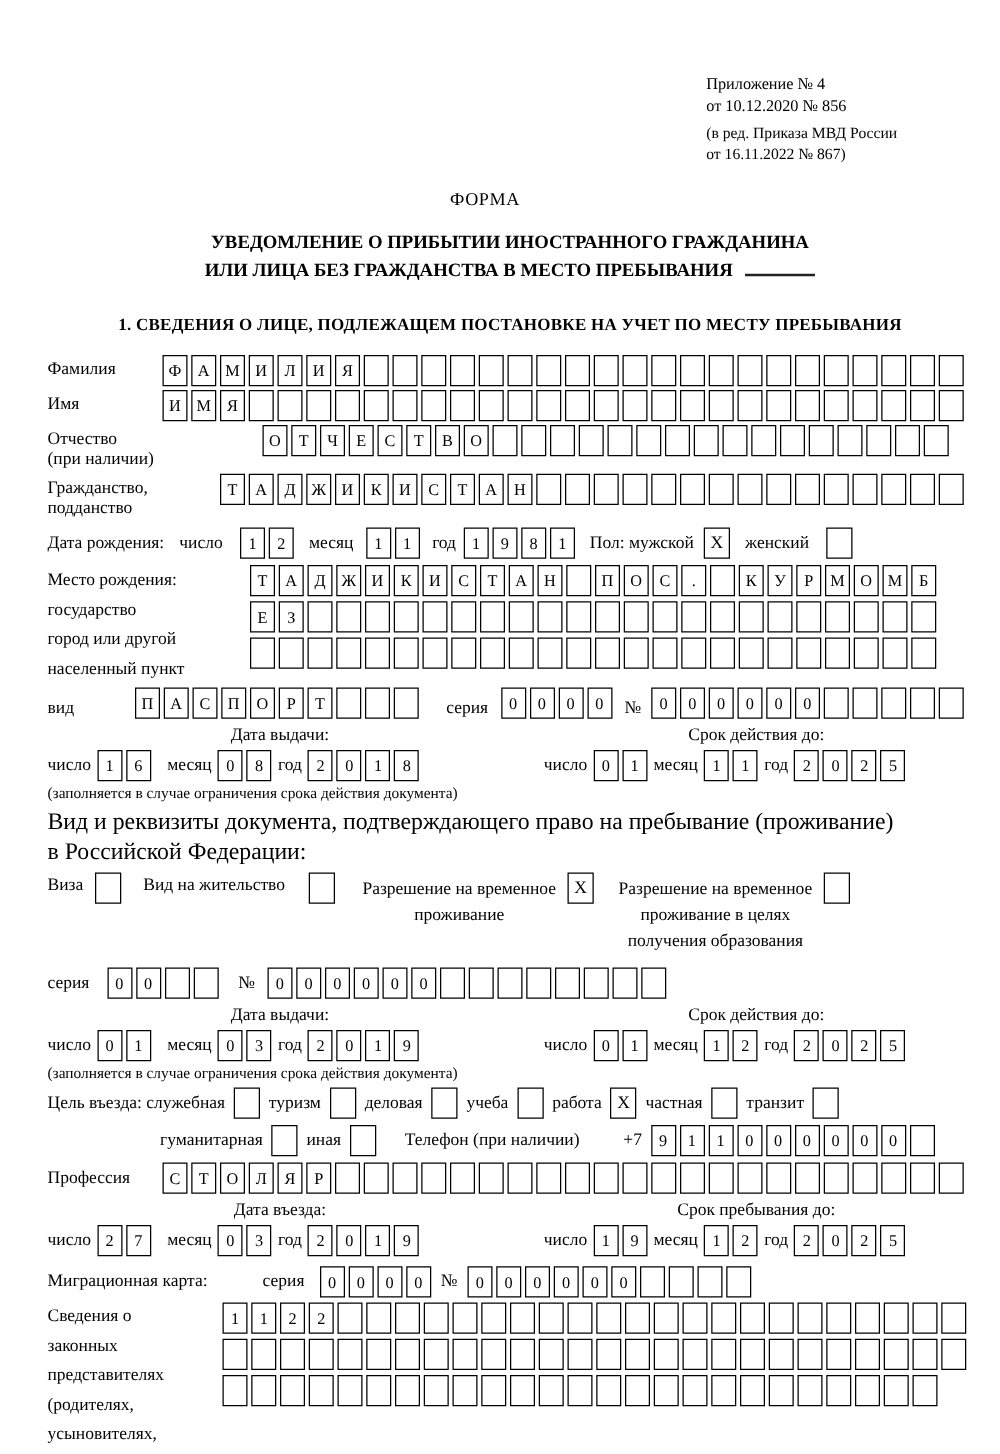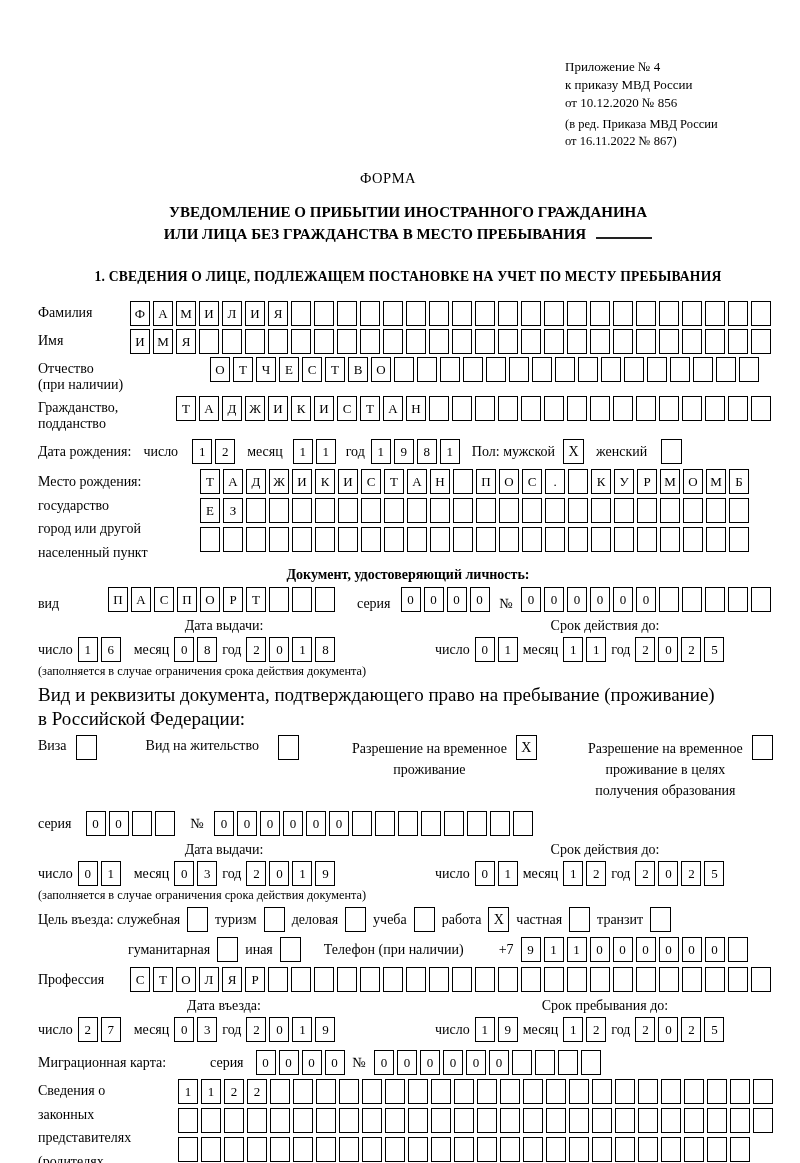--- a/index.html
+++ b/index.html
@@ -18,36 +18,35 @@
   .cell{box-sizing:border-box;width:20px;height:25px;border:1.6px solid #000;display:flex;align-items:center;justify-content:center;font-size:13px;}
   .cb{box-sizing:border-box;width:21px;height:25px;border:1.6px solid #000;display:inline-flex;align-items:center;justify-content:center;font-size:14px;flex:0 0 auto;}
   .stack>.cells{margin-bottom:4px;}
   .center-b{font-weight:bold;text-align:center;margin:6px 0 4px 0;font-size:14px;}
   .dates{display:flex;margin-top:6px;}
   .dg{display:flex;flex-direction:column;}
   .dg-head{text-align:center;font-size:14px;margin-bottom:3px;}
   .dg-line{display:flex;align-items:center;gap:5px;}
   .note{font-size:12.3px;text-align:left;margin:2px 6px 4px 0;}
   .intro{font-size:19px;line-height:24px;}
-  .opts{display:flex;align-items:flex-start;margin-top:4px;gap:31px;}
+  .opts{display:flex;align-items:flex-start;margin-top:4px;}
   .opt{display:flex;align-items:flex-start;gap:9px;}
   .opt-lbl{font-size:14px;padding-top:3px;}
   .opt-lbl.c{text-align:center;line-height:21px;}
   .pline{display:flex;align-items:center;flex-wrap:nowrap;gap:7px;margin-bottom:5px;}
   .reps{display:flex;margin-top:4px;}
   .reps-lbl{width:140px;flex:0 0 auto;font-size:14px;line-height:23.5px;}
 </style>
 </head>
 <body>
 
 <div class="page">
 
   <div class="appendix">
     <div>Приложение № 4</div>
-    <div>к приказу МВД России</div>
     <div>от 10.12.2020 № 856</div>
     <div class="edit">
       <div>(в ред. Приказа МВД России</div>
       <div>от 16.11.2022 № 867)</div>
     </div>
   </div>
 
   <div class="forma">ФОРМА</div>
 
   <div class="title">
@@ -302,21 +301,20 @@
             <span class="cell"></span>
             <span class="cell"></span>
             <span class="cell"></span>
             <span class="cell"></span>
             <span class="cell"></span>
             <span class="cell"></span>
           </span>
       </span>
     </div>
 
-    <div class="center-b" style="margin-top:0">Документ, удостоверяющий личность:</div>
 
     <div class="row" style="align-items:flex-end">
       <span class="lbl" style="padding-top:0;width:38px">вид</span>
       <span class="cells" style="margin-left:32px">
           <span class="cell">П</span>
           <span class="cell">А</span>
           <span class="cell">С</span>
           <span class="cell">П</span>
           <span class="cell">О</span>
           <span class="cell">Р</span>

